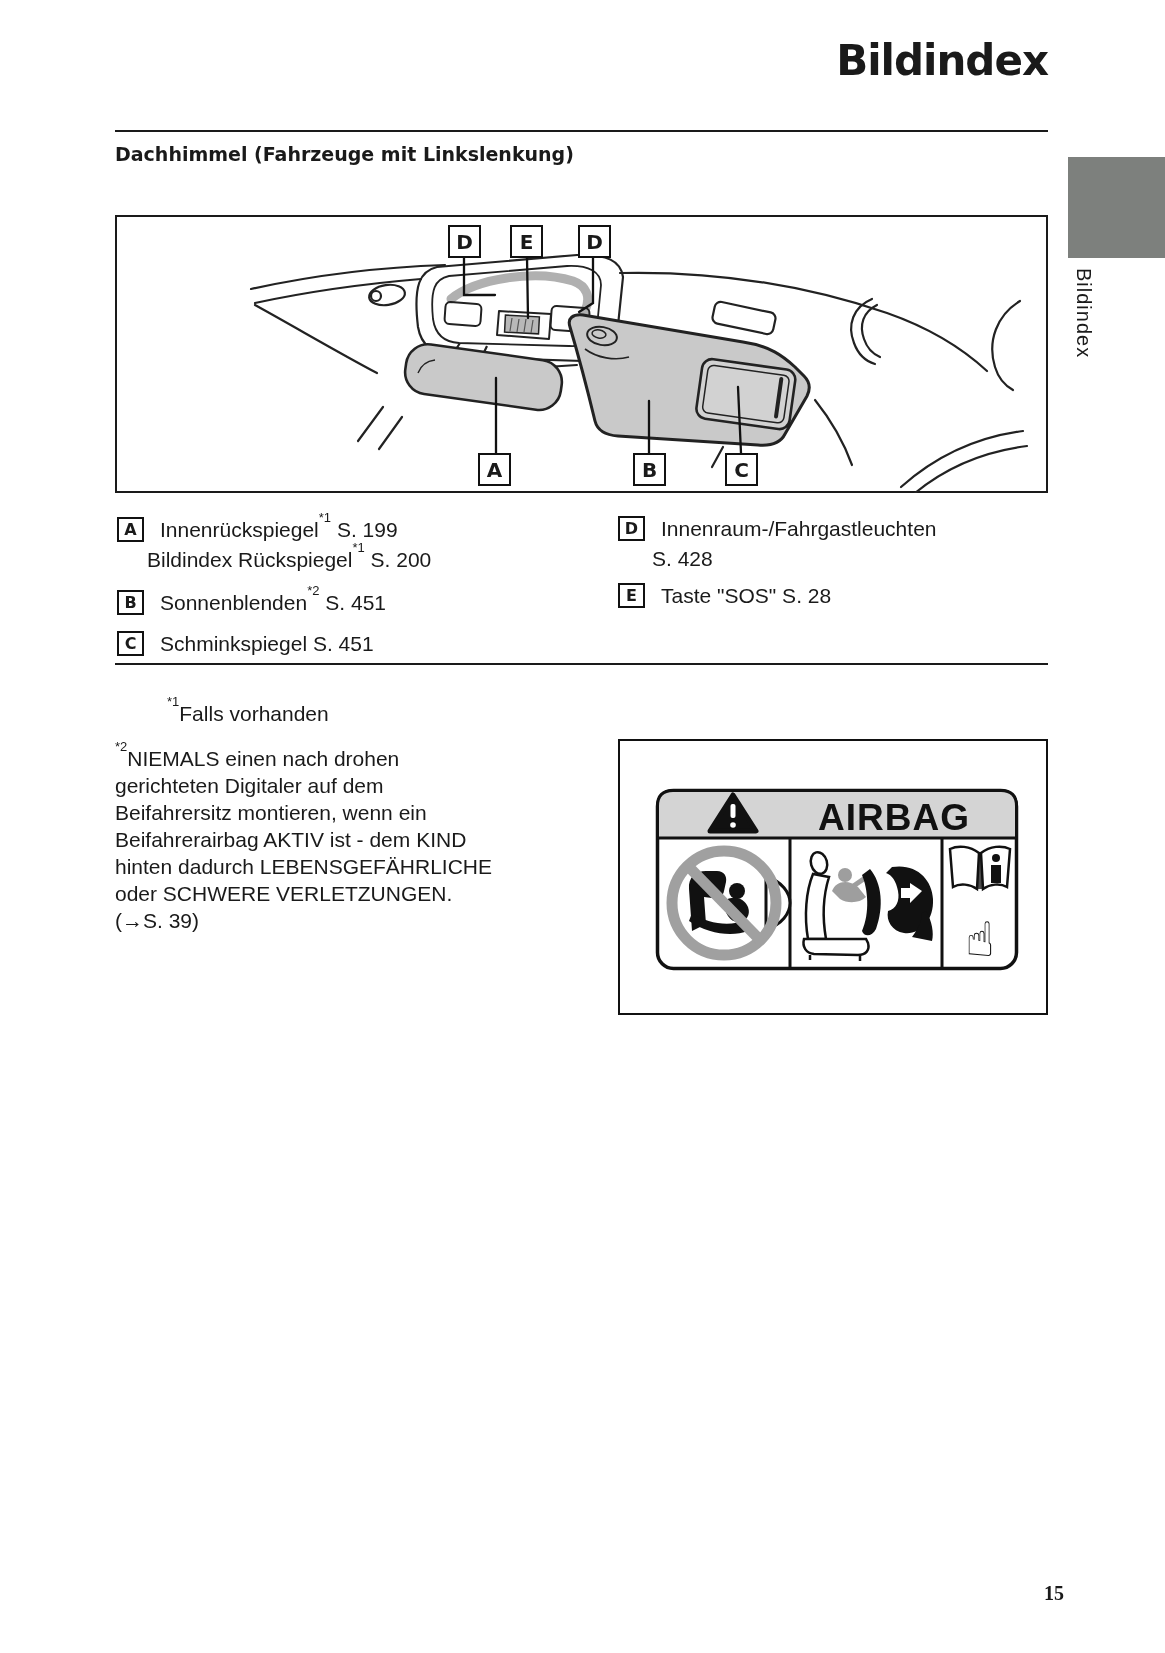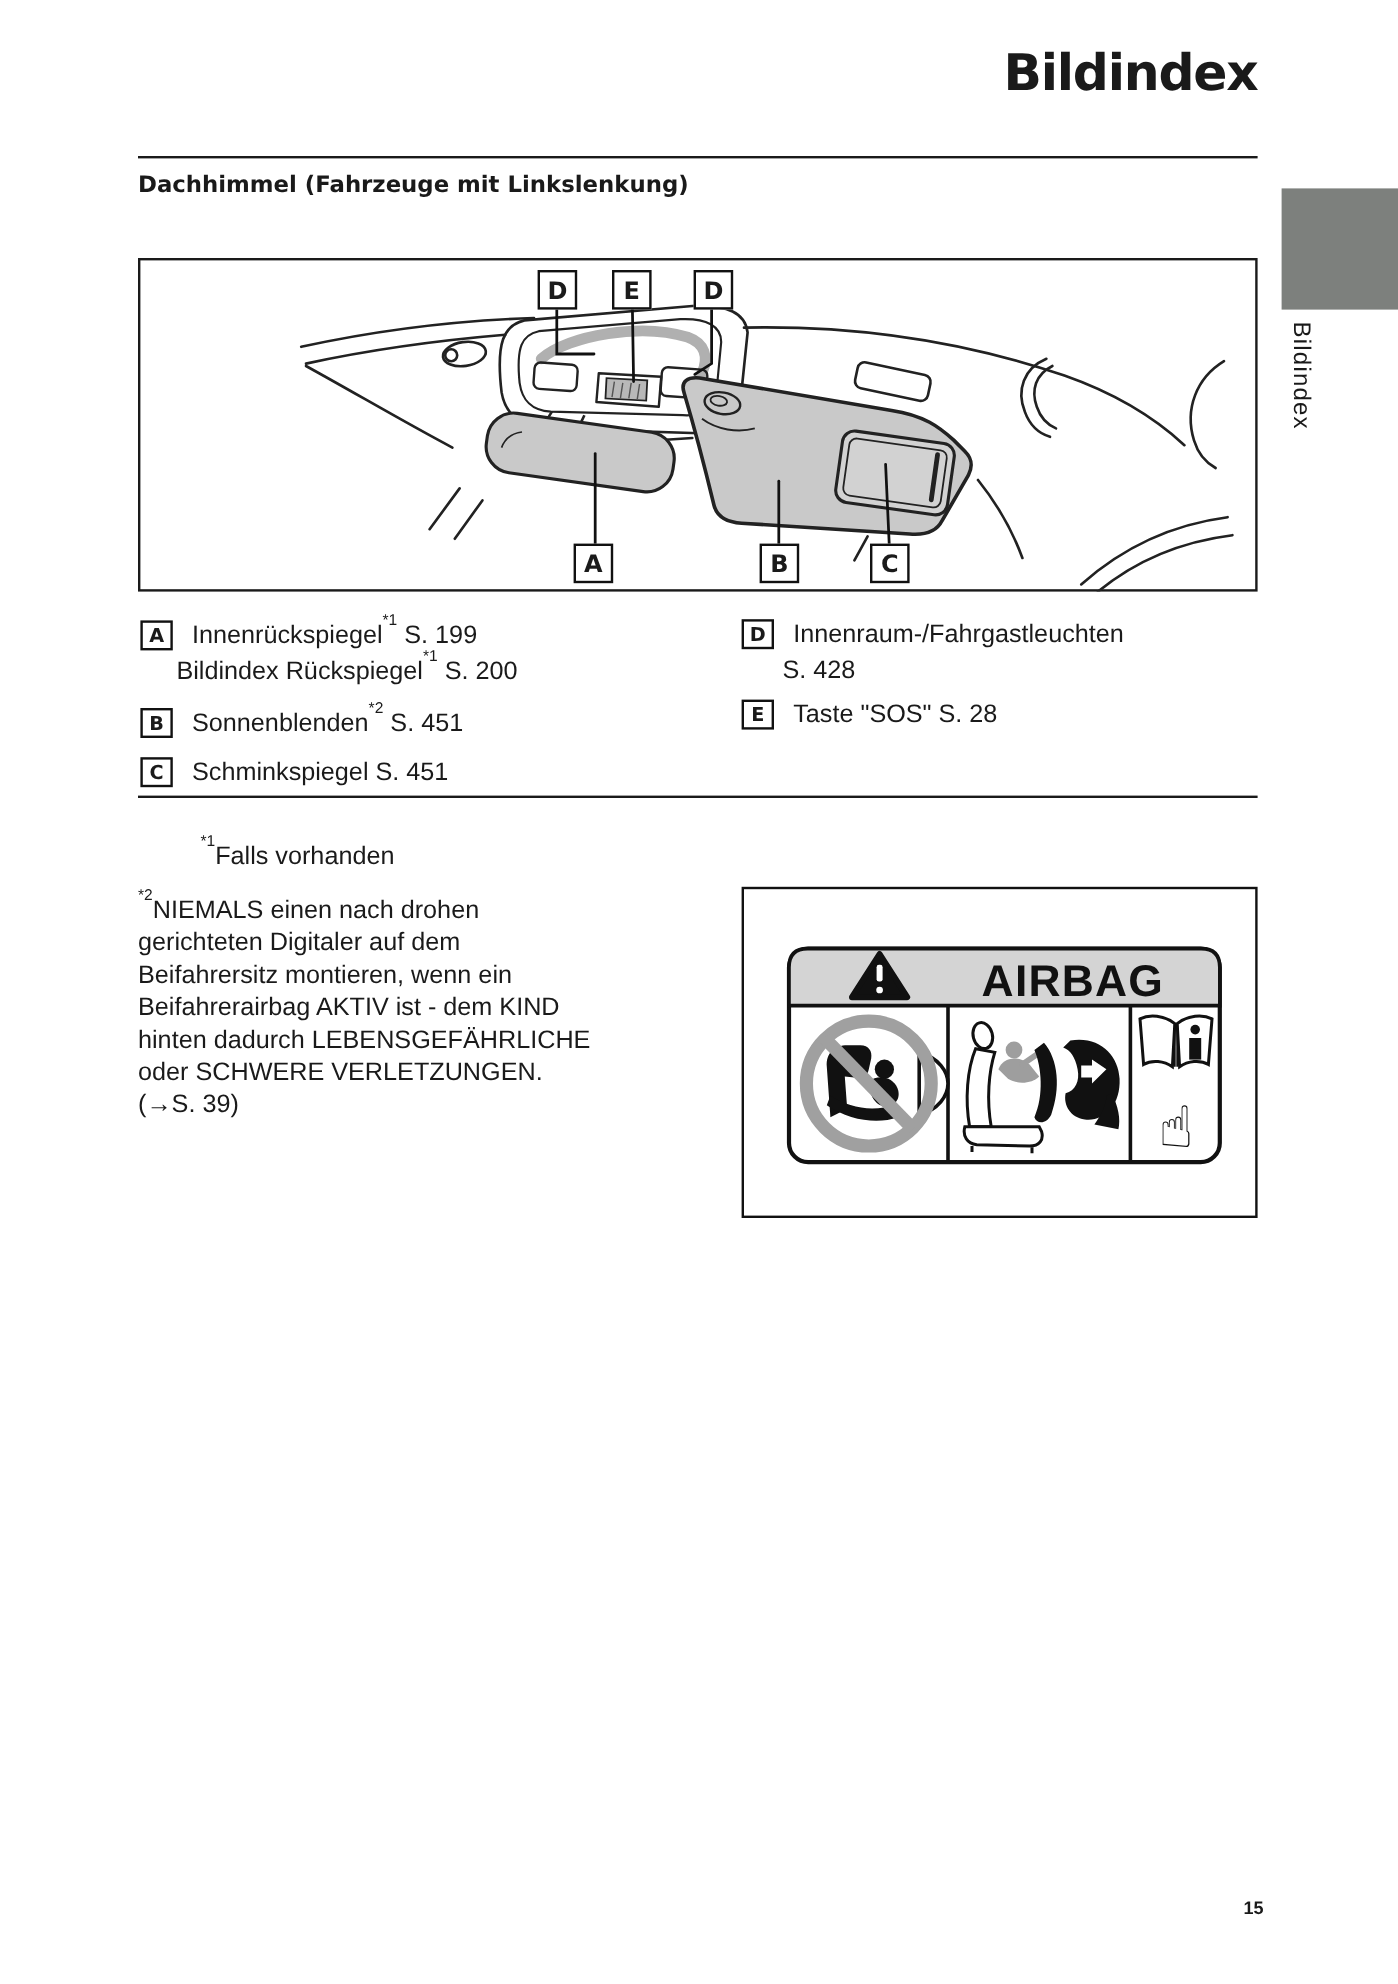--- a/index.html
+++ b/index.html
@@ -33,22 +33,22 @@
   .legend-text{font-size:21px;line-height:25px;white-space:nowrap;}
   .legend-line2{font-size:21px;line-height:25px;white-space:nowrap;}
   sup.fn{font-size:13px;line-height:0;position:relative;top:-7px;}
 
   .footnote{font-size:21px;line-height:27px;white-space:nowrap;}
 
   .warning-frame{left:618px;top:739px;width:430px;height:276px;border:2.5px solid #111;
          box-sizing:border-box;background:#fff;padding-left:20px;}
   .warning-svg{left:0;top:0;width:425px;height:271px;}
 
-  .page-number{left:5px;top:1582px;width:1048px;text-align:right;font-size:15px;font-weight:700;
-         font-family:Liberation Sans, sans-serif;}
+  .page-number{left:16px;top:1582px;width:1048px;text-align:right;font-size:20px;font-weight:700;
+         font-family:Liberation Serif, serif;}
 </style>
 </head>
 <body>
 
 <div class="page">
 
   <div class="abs title nowrap">Bildindex</div>
   <div class="abs rule" style="top:130px;"></div>
 
   <div class="abs section-heading nowrap">Dachhimmel (Fahrzeuge mit Linkslenkung)</div>

